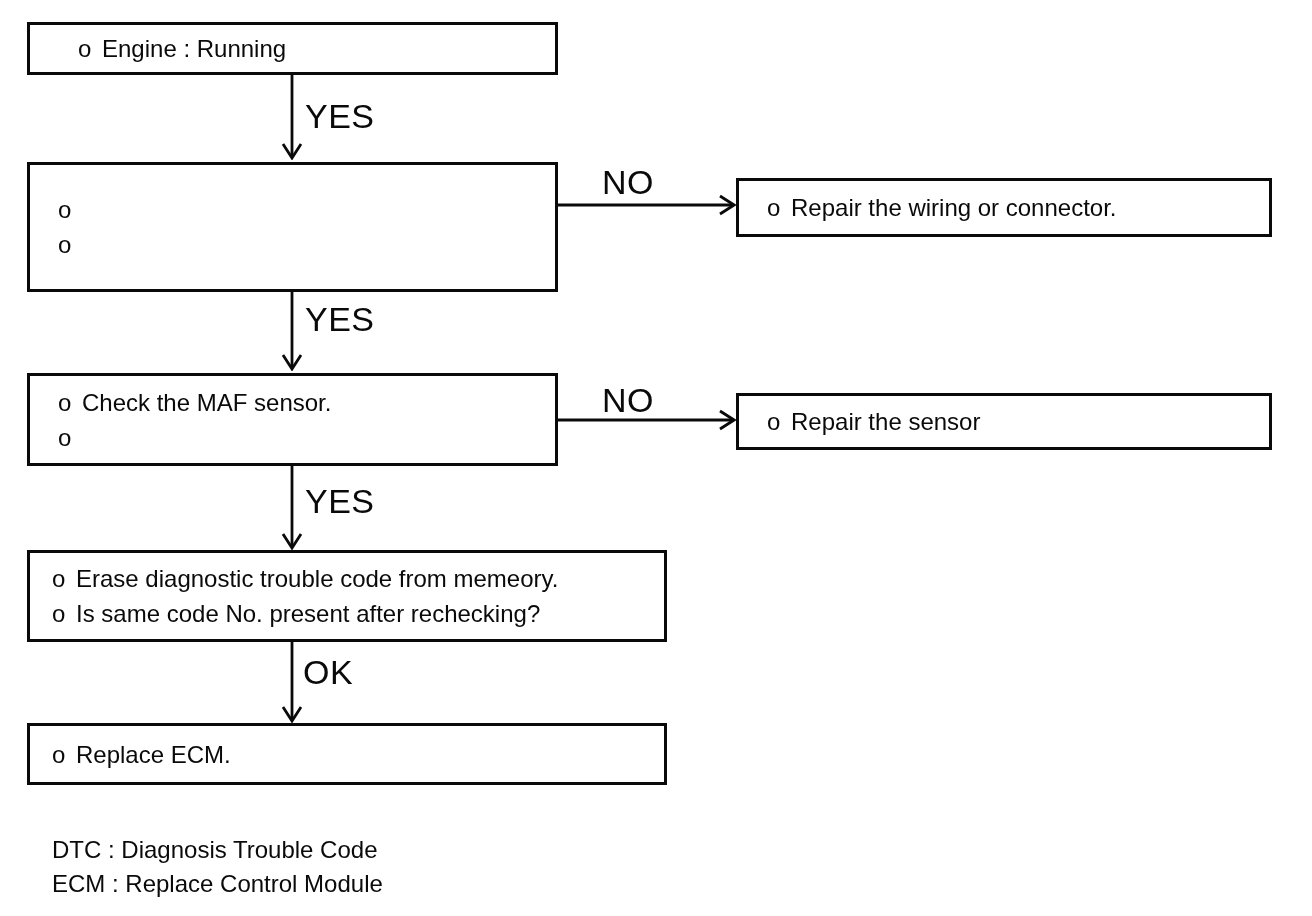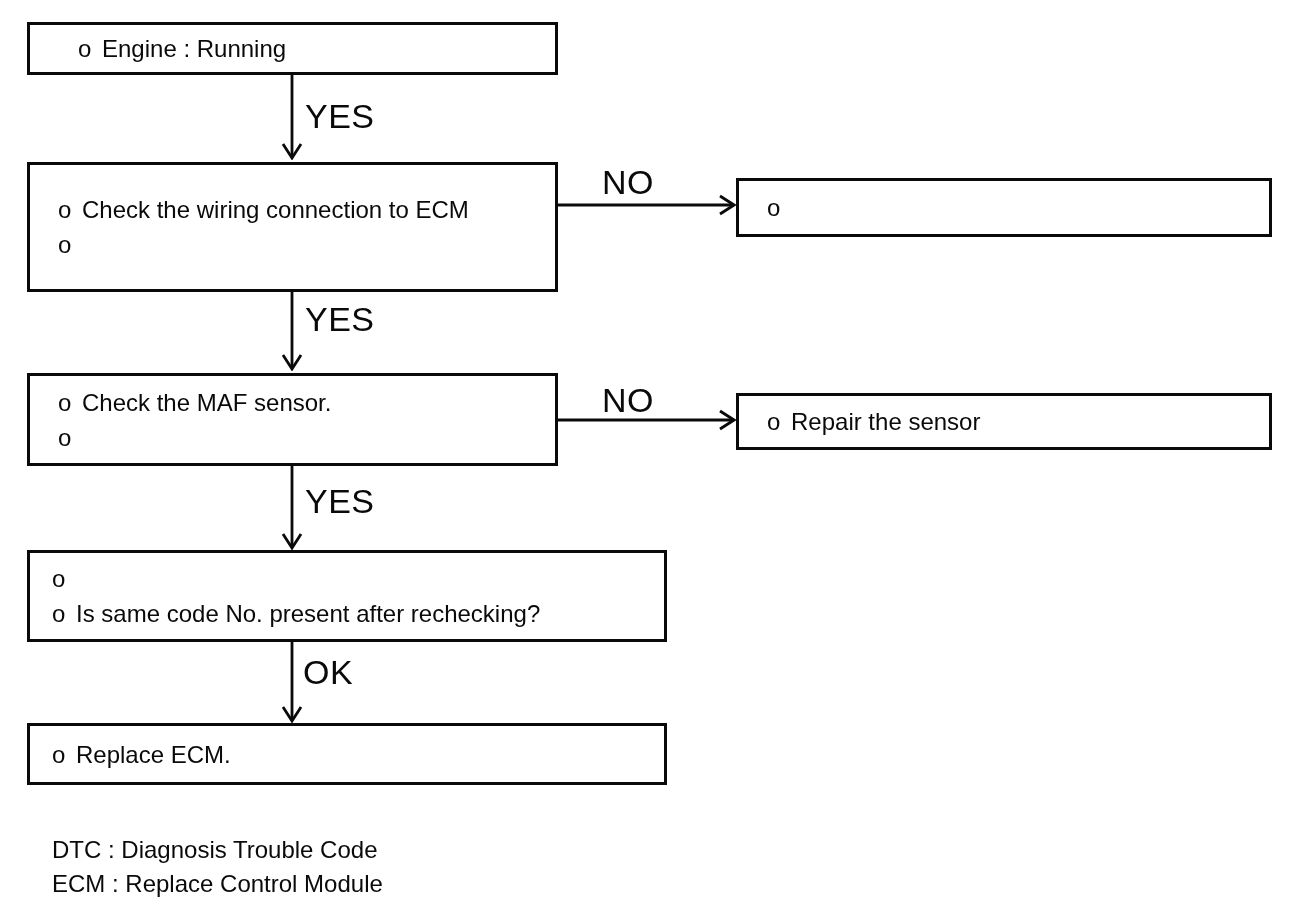--- a/index.html
+++ b/index.html
@@ -77,30 +77,30 @@
   <div class="box indent-lg" id="b-engine">
     <div class="line">
       <span class="bullet">o</span>
       <span class="txt">Engine : Running</span>
     </div>
   </div>
 
   <div class="box indent-md" id="b-wiring">
     <div class="line">
       <span class="bullet">o</span>
-      <span class="txt">Check the wiring connection to ECM</span>
     </div>
     <div class="line">
       <span class="bullet">o</span>
     </div>
   </div>
 
   <div class="box indent-md" id="b-repair">
     <div class="line">
       <span class="bullet">o</span>
+      <span class="txt">Repair the wiring or connector.</span>
     </div>
   </div>
 
   <div class="box indent-md" id="b-maf">
     <div class="line">
       <span class="bullet">o</span>
       <span class="txt">Check the MAF sensor.</span>
     </div>
     <div class="line">
       <span class="bullet">o</span>
@@ -110,20 +110,21 @@
   <div class="box indent-md" id="b-sensor">
     <div class="line">
       <span class="bullet">o</span>
       <span class="txt">Repair the sensor</span>
     </div>
   </div>
 
   <div class="box indent-sm" id="b-erase">
     <div class="line">
       <span class="bullet">o</span>
+      <span class="txt">Erase diagnostic trouble code from memeory.</span>
     </div>
     <div class="line">
       <span class="bullet">o</span>
       <span class="txt">Is same code No. present after rechecking?</span>
     </div>
   </div>
 
   <div class="box indent-sm" id="b-ecm">
     <div class="line">
       <span class="bullet">o</span>

